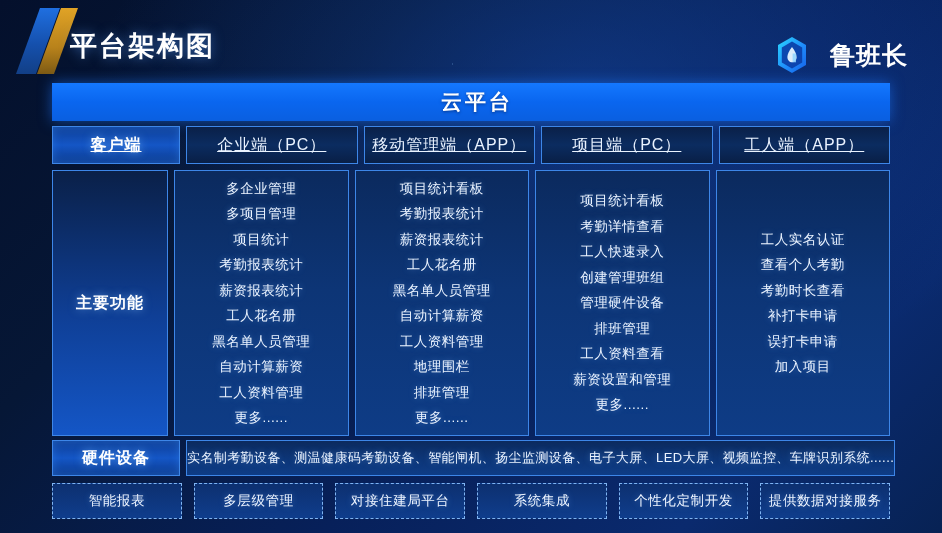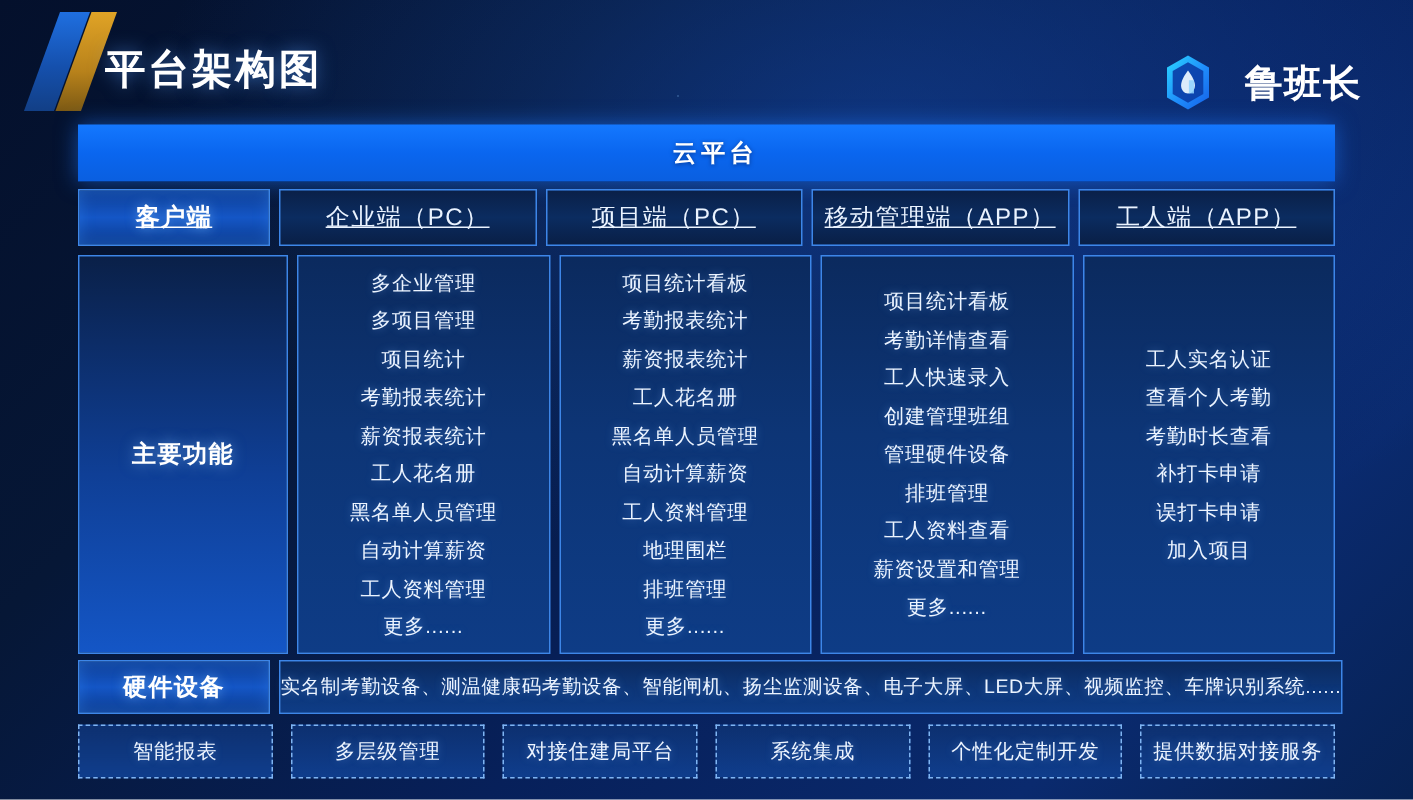--- a/index.html
+++ b/index.html
@@ -59,21 +59,21 @@
   }
 
   
   .cloud-banner {
     position: absolute; left: 52px; top: 83px; width: 838px; height: 38px;
     background: linear-gradient(180deg,#1478ff 0%, #0a66ef 50%, #0a5fe0 100%);
     display: flex; align-items: center; justify-content: center;
     box-shadow: 0 0 14px rgba(30,120,255,0.55);
   }
   .cloud-banner span {
-    font-size: 16px; font-weight: bold; color: #fff; letter-spacing: 3px;
+    font-size: 21px; font-weight: bold; color: #fff; letter-spacing: 3px;
     text-shadow: 0 1px 3px rgba(0,20,70,0.55);
     margin-left: 12px;
   }
 
   
   .matrix {
     position: absolute; left: 52px; top: 126px; width: 838px; height: 310px;
   }
   .hdr-row { position: absolute; left: 0; top: 0; width: 838px; height: 38px; display: flex; gap: 6px; }
   .hdr-cell {
@@ -86,21 +86,21 @@
     background: linear-gradient(180deg,#0f3f96 0%, #1456c6 50%, #0d3c90 100%);
     font-weight: bold; color: #fff;
     text-shadow: 0 0 8px rgba(120,190,255,0.6);
     box-shadow: inset 0 0 10px rgba(60,150,255,0.35);
   }
   .c-label { width: 128px; flex: none; }
   .c-col   { flex: 1; }
 
   .body-row { position: absolute; left: 0; top: 44px; width: 838px; height: 266px; display: flex; gap: 6px; }
   .side-cell {
-    width: 140px; flex: none;
+    width: 116px; flex: none;
     border: 1px solid #3d86e8;
     background: linear-gradient(180deg,#0a2048 0%, #0f3f96 55%, #1456c6 100%);
     display: flex; align-items: center; justify-content: center;
     color: #ffffff; font-size: 16px; font-weight: bold; letter-spacing: 1px;
     text-shadow: 0 0 9px rgba(130,195,255,0.6);
   }
   .col-cell {
     flex: 1; border: 1px solid #3d86e8;
     background: linear-gradient(180deg,#0b2a5e 0%, #0d3576 45%, #0e3c86 100%);
     display: flex; flex-direction: column; align-items: center; justify-content: center;
@@ -182,22 +182,22 @@
 
 <div class="cloud-banner">
   <span>云平台</span>
 </div>
 
 <div class="matrix">
 
   <div class="hdr-row">
     <div class="hdr-cell accent c-label">客户端</div>
     <div class="hdr-cell c-col">企业端（PC）</div>
+    <div class="hdr-cell c-col">移动管理端（APP）</div>
     <div class="hdr-cell c-col">项目端（PC）</div>
-    <div class="hdr-cell c-col">移动管理端（APP）</div>
     <div class="hdr-cell c-col">工人端（APP）</div>
   </div>
 
   <div class="body-row">
     <div class="side-cell">主要功能</div>
 
     <div class="col-cell">
       <div class="item">多企业管理</div>
       <div class="item">多项目管理</div>
       <div class="item">项目统计</div>

